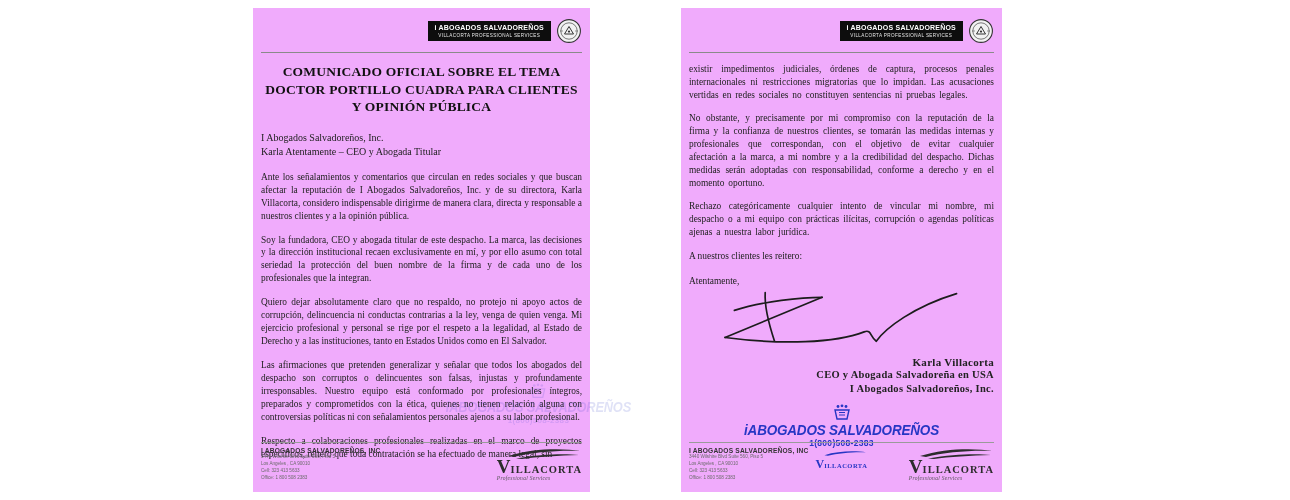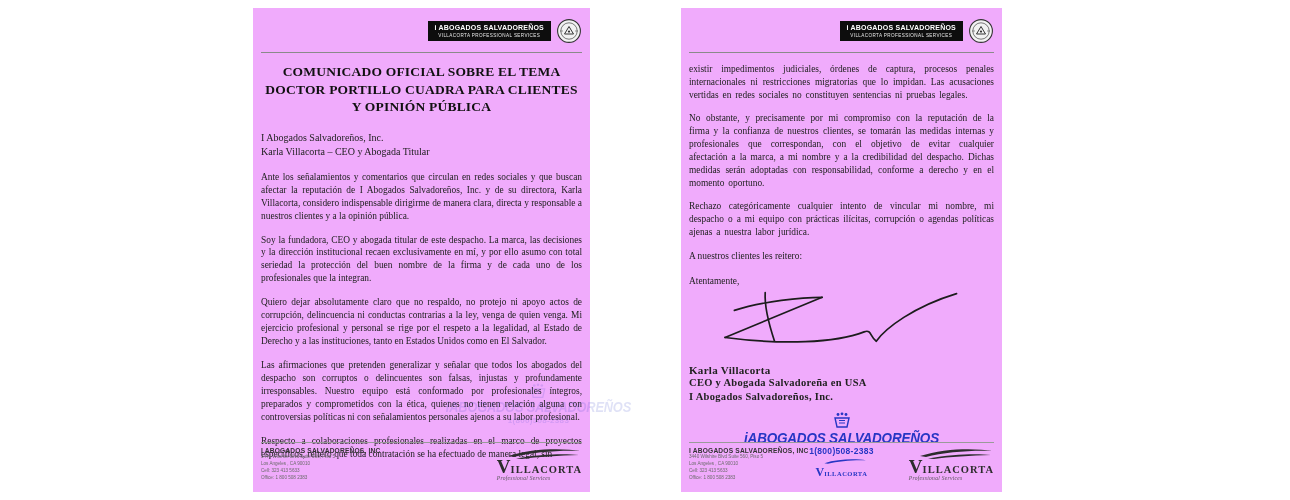--- a/index.html
+++ b/index.html
@@ -20,21 +20,21 @@
   
   .doc-title{margin-top:10px;text-align:center;font-weight:bold;font-size:13.5px;line-height:1.3;color:#111;letter-spacing:.2px;}
   .from-block{margin-top:15px;font-size:10px;line-height:1.45;}
   p.body{font-size:9.4px;line-height:1.38;text-align:justify;margin:11px 0 0 0;}
   p.body.cont{margin-top:10px;word-spacing:1.5px;}
   .reitero{margin:11px 0 0 0;font-size:9.4px;line-height:1.38;}
   .closing{margin:13px 0 0 0;font-size:9.4px;}
 
   
   .sig-wrap{margin:2px 0 0 18px;}
-  .sig-block{text-align:left;font-weight:bold;margin-top:16px;}
+  .sig-block{text-align:right;font-weight:bold;margin-top:8px;}
   .sig-name{font-size:11px;letter-spacing:.3px;}
   .sig-line{font-size:10.5px;letter-spacing:.3px;line-height:1.35;}
 
   
   .stamp{--blue:#2636c4;text-align:center;color:var(--blue);margin-top:8px;position:relative;}
   .stamp .emblem{height:17px;margin-bottom:-3px;}
   .stamp-name{font-family:"Liberation Sans",sans-serif;font-weight:bold;font-style:italic;
               font-size:13.5px;letter-spacing:-0.2px;transform:scaleY(1.12);white-space:nowrap;}
   .stamp-phone{font-family:"Liberation Sans",sans-serif;font-weight:bold;font-size:8.5px;letter-spacing:.3px;margin-top:1px;}
   .stamp-villa{margin-top:2px;display:inline-block;}
@@ -73,21 +73,21 @@
         <circle cx="13" cy="13.6" r="1.1" fill="#333"></circle>
         <path d="M4 13 h3 M19 13 h3" stroke="#555" stroke-width=".6"></path>
       </svg>
     </div>
     <hr class="lh-rule">
 
     <div class="doc-title">COMUNICADO OFICIAL SOBRE EL TEMA DOCTOR PORTILLO CUADRA PARA CLIENTES Y OPINIÓN PÚBLICA</div>
 
     <div class="from-block">
       <div>I Abogados Salvadoreños, Inc.</div>
-      <div>Karla Villacorta – CEO y Abogada Titular</div>
+      <div>Karla Atentamente – CEO y Abogada Titular</div>
     </div>
 
     <p class="body">Ante los señalamientos y comentarios que circulan en redes sociales y que buscan afectar la reputación de I Abogados Salvadoreños, Inc. y de su directora, Karla Villacorta, considero indispensable dirigirme de manera clara, directa y responsable a nuestros clientes y a la opinión pública.</p>
     <p class="body">Soy la fundadora, CEO y abogada titular de este despacho. La marca, las decisiones y la dirección institucional recaen exclusivamente en mí, y por ello asumo con total seriedad la protección del buen nombre de la firma y de cada uno de los profesionales que la integran.</p>
     <p class="body">Quiero dejar absolutamente claro que no respaldo, no protejo ni apoyo actos de corrupción, delincuencia ni conductas contrarias a la ley, venga de quien venga. Mi ejercicio profesional y personal se rige por el respeto a la legalidad, al Estado de Derecho y a las instituciones, tanto en Estados Unidos como en El Salvador.</p>
     <p class="body">Las afirmaciones que pretenden generalizar y señalar que todos los abogados del despacho son corruptos o delincuentes son falsas, injustas y profundamente irresponsables. Nuestro equipo está conformado por profesionales íntegros, preparados y comprometidos con la ética, quienes no tienen relación alguna con controversias políticas ni con señalamientos personales ajenos a su labor profesional.</p>
     <p class="body">Respecto a colaboraciones profesionales realizadas en el marco de proyectos específicos, reitero que toda contratación se ha efectuado de manera legal, sin</p>
 
     <div class="stamp watermark">
       <svg class="emblem" width="22" height="17" viewBox="0 0 22 17">

